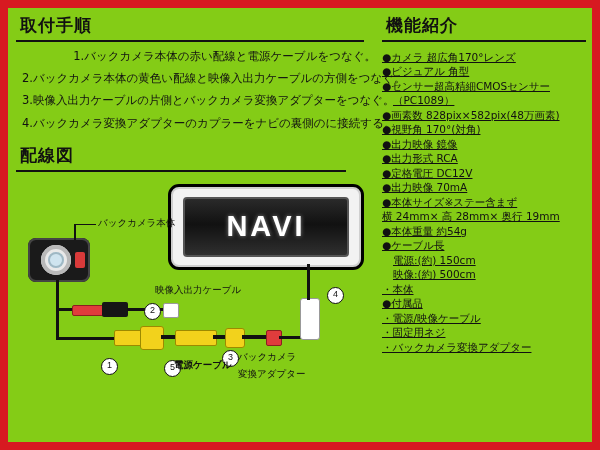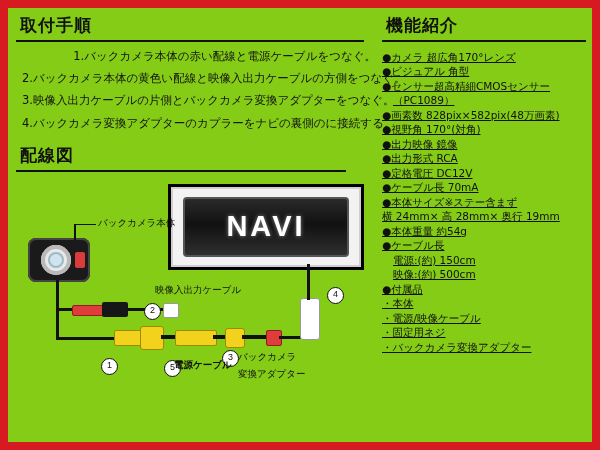--- a/index.html
+++ b/index.html
@@ -53,21 +53,21 @@
     white-space:nowrap;
     text-decoration:underline;
   }
   .spec-list li.indent{padding-left:11px;}
   
   .diagram{
     position:relative;width:352px;height:215px;margin-top:6px;
   }
   .navi-box{
     position:absolute;left:152px;top:4px;width:190px;height:80px;
-    background:#f2f2f2;border:3px solid #000;border-radius:0;
+    background:#f2f2f2;border:3px solid #000;border-radius:11px;
     box-shadow:inset 0 0 0 2px #cfcfcf;
   }
   .navi-screen{
     position:absolute;left:12px;top:10px;right:12px;bottom:10px;
     background:linear-gradient(180deg,#2a2a2a 0%,#111 45%,#2f2f2f 100%);
     border:2px solid #555;border-radius:4px;
     display:flex;align-items:center;justify-content:center;
   }
   .navi-screen span{
     color:#fff;font-size:29px;font-weight:bold;letter-spacing:3px;
@@ -197,29 +197,29 @@
       <ul class="spec-list">
         <li>●カメラ 超広角170°レンズ</li>
         <li>●ビジュアル 角型</li>
         <li>●センサー超高精細CMOSセンサー</li>
         <li class="indent">（PC1089）</li>
         <li>●画素数 828pix×582pix(48万画素)</li>
         <li>●視野角 170°(対角)</li>
         <li>●出力映像 鏡像</li>
         <li>●出力形式 RCA</li>
         <li>●定格電圧 DC12V</li>
-        <li>●ケーブル長 70mA</li>
+        <li>●出力映像 70mA</li>
         <li>●本体サイズ※ステー含まず</li>
         <li>横 24mm× 高 28mm× 奥行 19mm</li>
         <li>●本体重量 約54g</li>
         <li>●ケーブル長</li>
         <li class="indent">電源:(約) 150cm</li>
         <li class="indent">映像:(約) 500cm</li>
+        <li>・本体</li>
         <li>●付属品</li>
-        <li>・本体</li>
         <li>・電源/映像ケーブル</li>
         <li>・固定用ネジ</li>
         <li>・バックカメラ変換アダプター</li>
       </ul>
     </div>
 
   </div>
 </div>
 
 </body></html>

